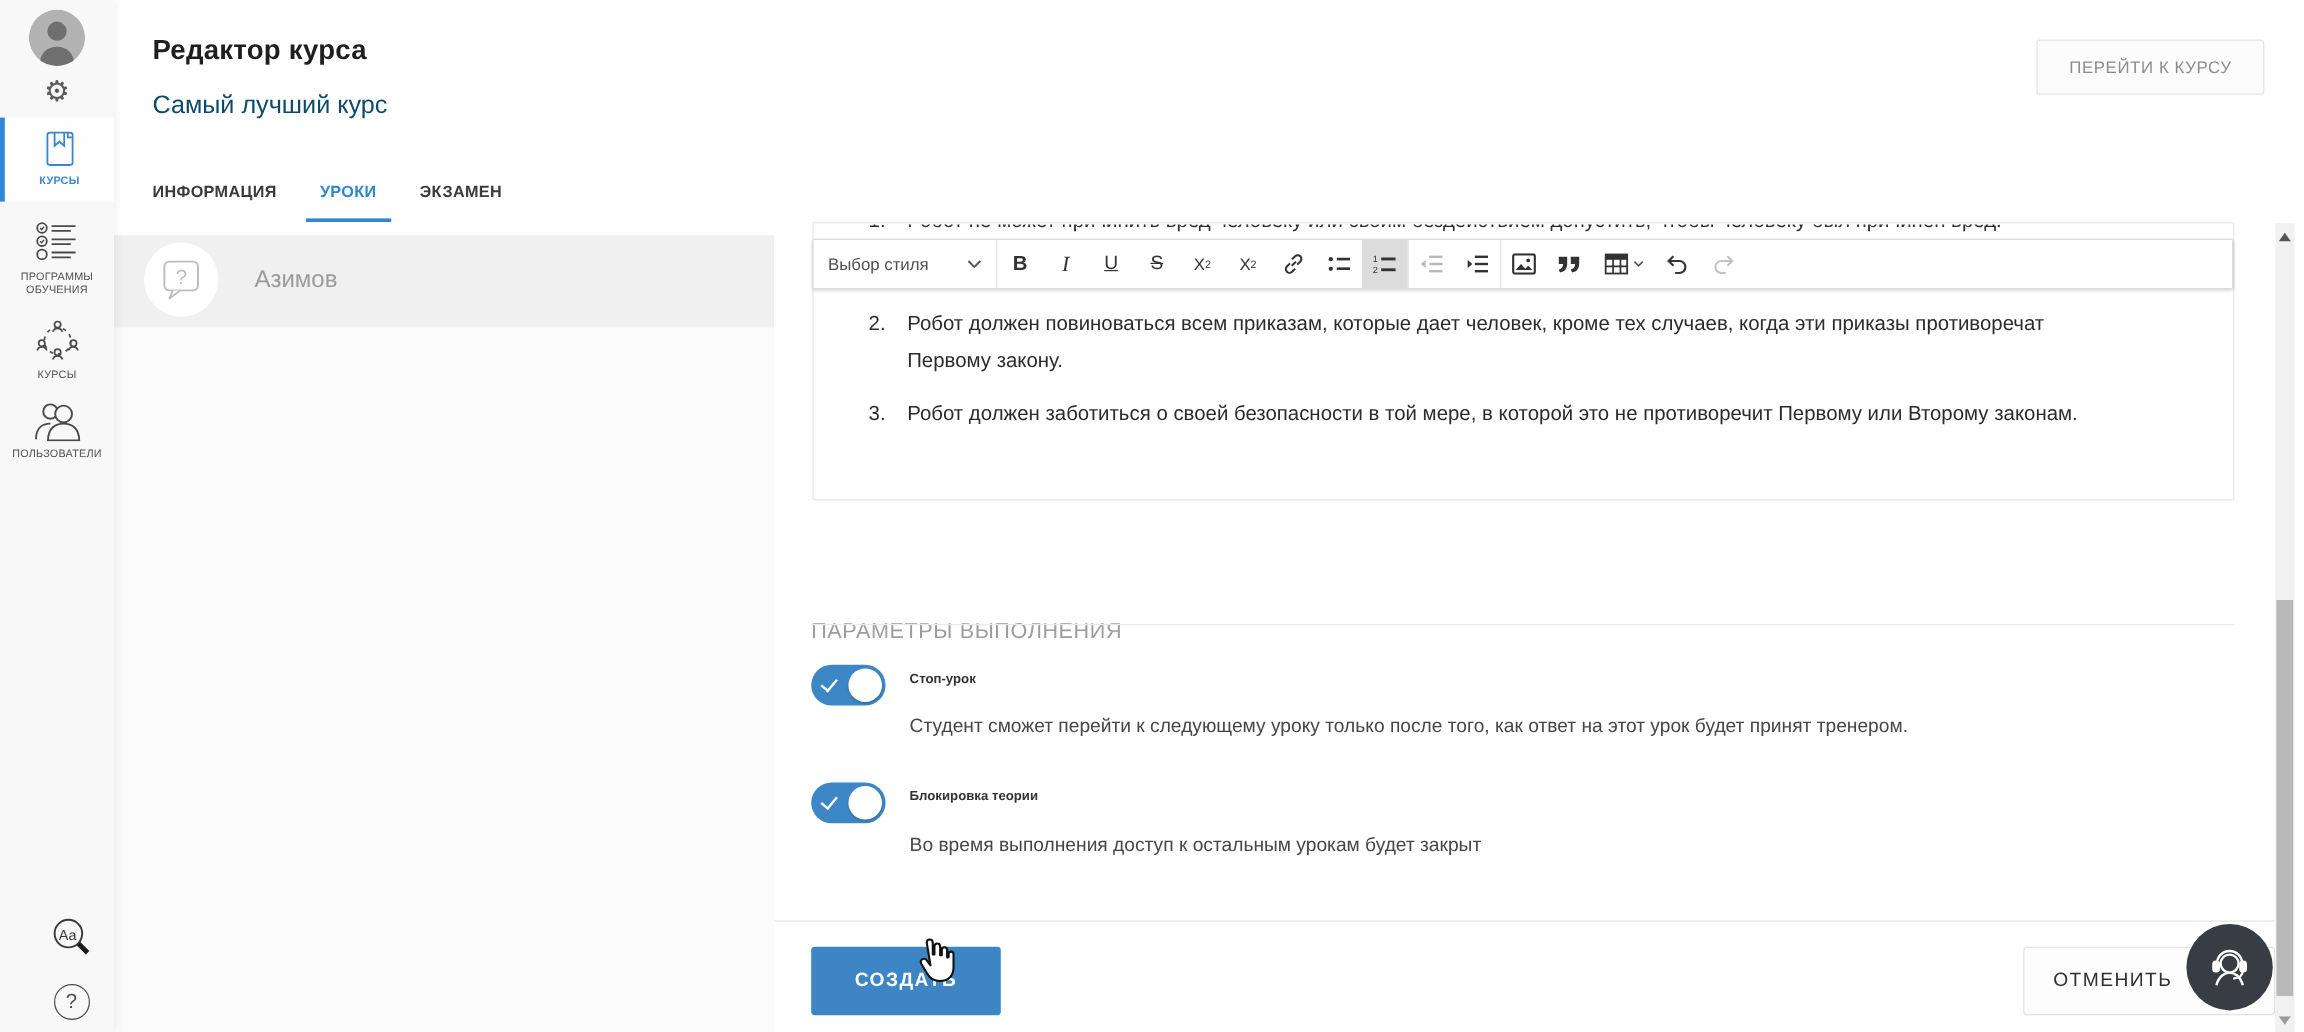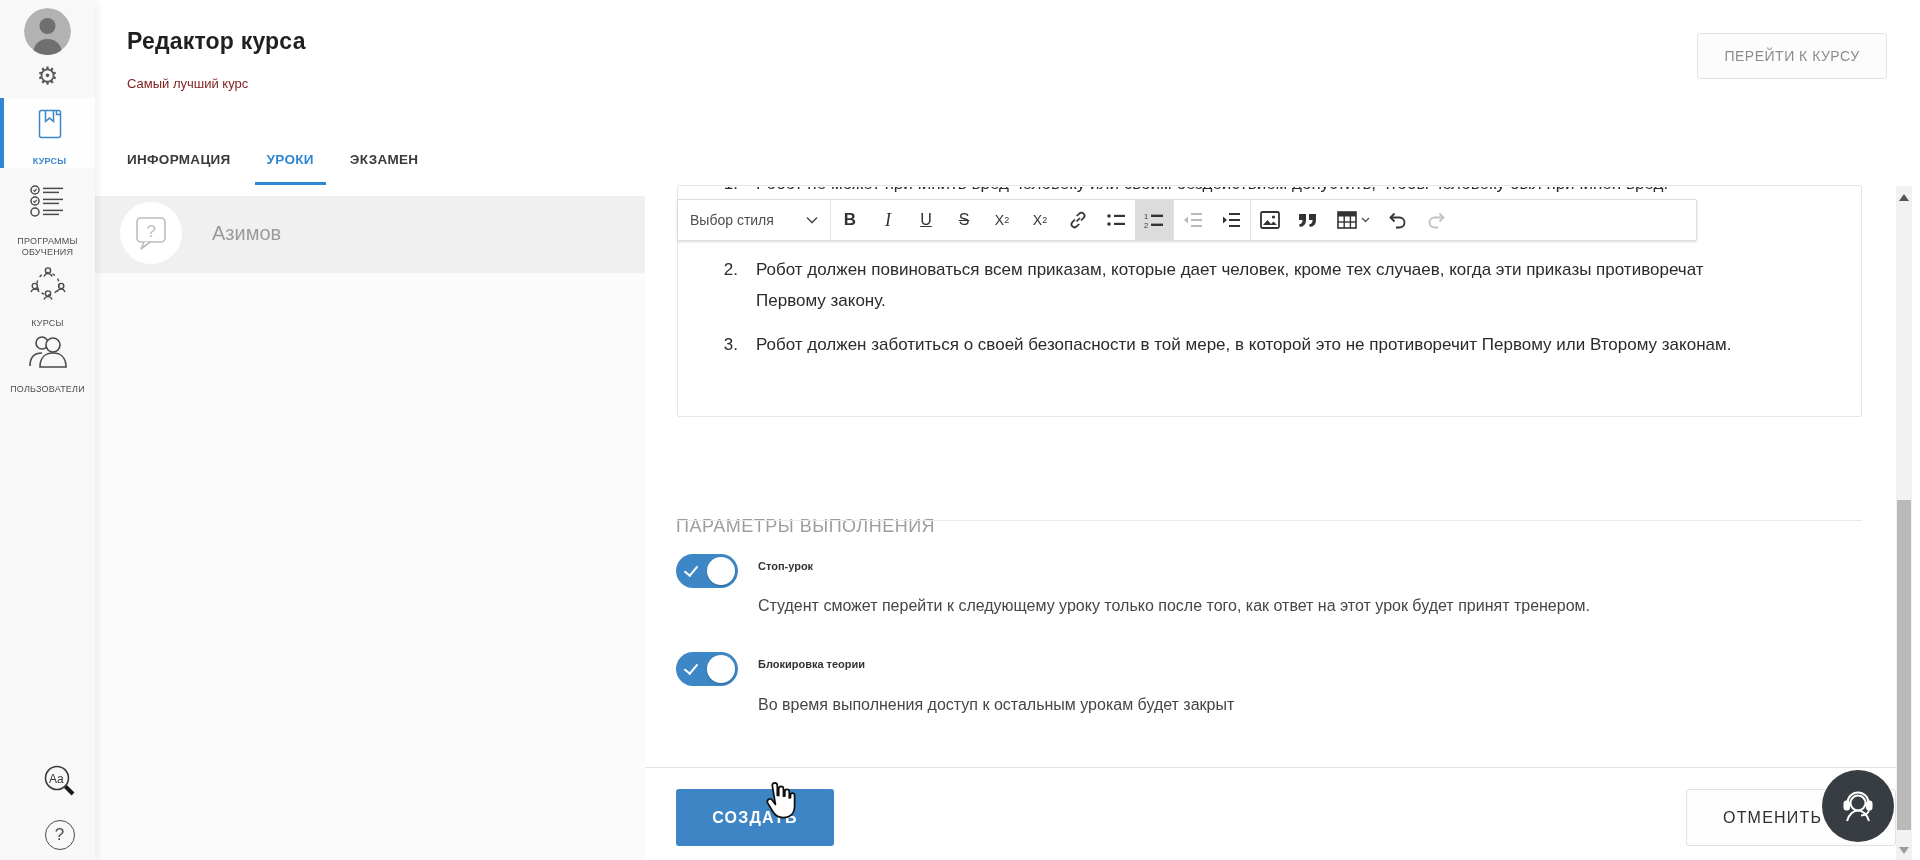--- a/index.html
+++ b/index.html
@@ -6,31 +6,31 @@
   html,body { width:1920px; height:860px; overflow:hidden; background:#fff;
               font-family:"Liberation Sans", sans-serif; }
 
   
   .sidebar { position:absolute; left:0; top:0; width:95px; height:860px;
              background:#f8f8f8; box-shadow:2px 0 8px rgba(0,0,0,.07); z-index:30; }
   .avatar { position:absolute; left:24px; top:8px; width:47px; height:47px; border-radius:50%; overflow:hidden; cursor:pointer; }
   .gear { position:absolute; left:0; top:62px; width:95px; text-align:center;
           font-family:"DejaVu Sans", sans-serif; font-size:24px; color:#5a5a5a; cursor:pointer; }
   .side-item { position:absolute; left:0; width:95px; text-align:center; color:#4f4f4f; cursor:pointer; }
-  .side-item .lbl { display:block; font-size:9px; letter-spacing:.2px; line-height:11px; margin-top:16px; padding:0 3px; }
+  .side-item .lbl { display:block; font-size:9px; letter-spacing:.2px; line-height:11px; margin-top:5px; padding:0 3px; }
   .side-item.active { background:#fefefe; border-left:4px solid #2f86d2; padding-left:0; }
   .side-item.active .lbl { color:#3b87cd; font-weight:bold; }
   .side-item svg { display:block; margin:0 auto; }
   .side-bottom { position:absolute; left:12px; width:95px; text-align:center; cursor:pointer; }
   .help-circle { width:30px; height:30px; border:1.5px solid #4c4c4c; border-radius:50%;
                  margin:0 auto; font-size:17px; line-height:27px; color:#4c4c4c; }
 
   
   .page-title { position:absolute; left:127px; top:28px; font-size:23px; font-weight:bold; color:#1f1f1f; letter-spacing:.2px; }
-  .page-subtitle { position:absolute; left:127px; top:76px; font-size:13px; color:#7f1d1d; }
+  .page-subtitle { position:absolute; left:127px; top:76px; font-size:21px; color:#0c4a6e; }
   .goto-btn { position:absolute; left:1697px; top:33px; width:190px; height:46px;
               background:#fcfcfc; border:1px solid #e3e3e3; border-radius:3px;
               font-size:14px; letter-spacing:.5px; color:#8c8c8c; cursor:pointer;
               display:flex; align-items:center; justify-content:center; }
   .tabs { position:absolute; left:115px; top:152px; display:flex; gap:12px; }
   .tab { padding:0 12px 15px; font-size:13.5px; font-weight:bold; letter-spacing:.3px;
          color:#3a3a3a; cursor:pointer; border-bottom:3px solid transparent; }
   .tab.active { color:#2f86d2; border-bottom-color:#2f86d2; }
 
   
@@ -42,21 +42,21 @@
   .form-panel { position:absolute; left:645px; top:196px; width:1251px; height:664px; background:#fff; }
 
   
   .editor-wrap { position:absolute; left:677px; top:185px; width:1185px; height:232px;
                  border:1px solid #e6e6e6; border-radius:2px; background:#fff; }
   .clipped-line { position:absolute; left:677px; top:187px; width:1150px; height:11px;
                   overflow:hidden; z-index:5; }
   .clipped-line .inner { margin-top:-15px; display:flex; font-size:17px; line-height:24px; color:#2b2b2b; }
   .li-num { flex:0 0 61px; text-align:right; }
   .li-text { flex:1; padding-left:18px; max-width:1000px; }
-  .toolbar { position:absolute; left:677px; top:199px; width:1020px; height:42px; z-index:10;
+  .toolbar { position:absolute; left:677px; top:199px; width:1184px; height:42px; z-index:10;
              background:#fff; border:1px solid #ddd; border-radius:2px;
              box-shadow:0 1px 3px rgba(0,0,0,.14); display:flex; align-items:stretch; }
   .tb-style { width:152px; display:flex; align-items:center; justify-content:space-between;
               padding:0 12px; font-size:14px; color:#4f4f4f; cursor:pointer; }
   .tb-sep { width:1px; background:#e2e2e2; margin:0; }
   .tb-btn { width:38px; display:flex; align-items:center; justify-content:center;
             color:#333; cursor:pointer; position:relative; }
   .tb-btn.active { background:#dcdcdc; }
   .tb-btn.disabled { color:#b8b8b8; cursor:default; }
   .tb-btn svg { display:block; }
@@ -85,21 +85,21 @@
   
   .footer-rule { position:absolute; left:645px; top:767px; width:1251px; border-top:1px solid #e4e4e4; }
   .create-btn { position:absolute; left:676px; top:789px; width:158px; height:57px;
                 background:#3d85c4; border:none; border-radius:3px; color:#fff;
                 font-family:"Liberation Sans", sans-serif;
                 font-size:16px; font-weight:bold; letter-spacing:1.2px; cursor:pointer; }
   .cancel-btn { position:absolute; left:1686px; top:789px; width:210px; height:57px;
                 background:#fdfdfd; border:1px solid #e2e2e2; border-radius:3px;
                 font-family:"Liberation Sans", sans-serif;
                 font-size:16px; letter-spacing:1.2px; color:#2f2f2f; cursor:pointer;
-                text-align:left; padding-left:36px; }
+                text-align:left; padding-left:24px; }
   .support-bubble { position:absolute; left:1822px; top:770px; width:72px; height:72px;
                     border-radius:50%; background:#383d43; z-index:20; cursor:pointer;
                     display:flex; align-items:center; justify-content:center; }
   .cursor-hand { position:absolute; left:758px; top:780px; z-index:40; pointer-events:none; }
 
   
   .scrollbar { position:absolute; left:1896px; top:186px; width:16px; height:674px; background:#f1f1f1; z-index:15; }
   .sb-up { position:absolute; left:3px; top:8px; width:0; height:0;
            border-left:5px solid transparent; border-right:5px solid transparent; border-bottom:7px solid #555; cursor:pointer; }
   .sb-down { position:absolute; left:3px; bottom:6px; width:0; height:0;

